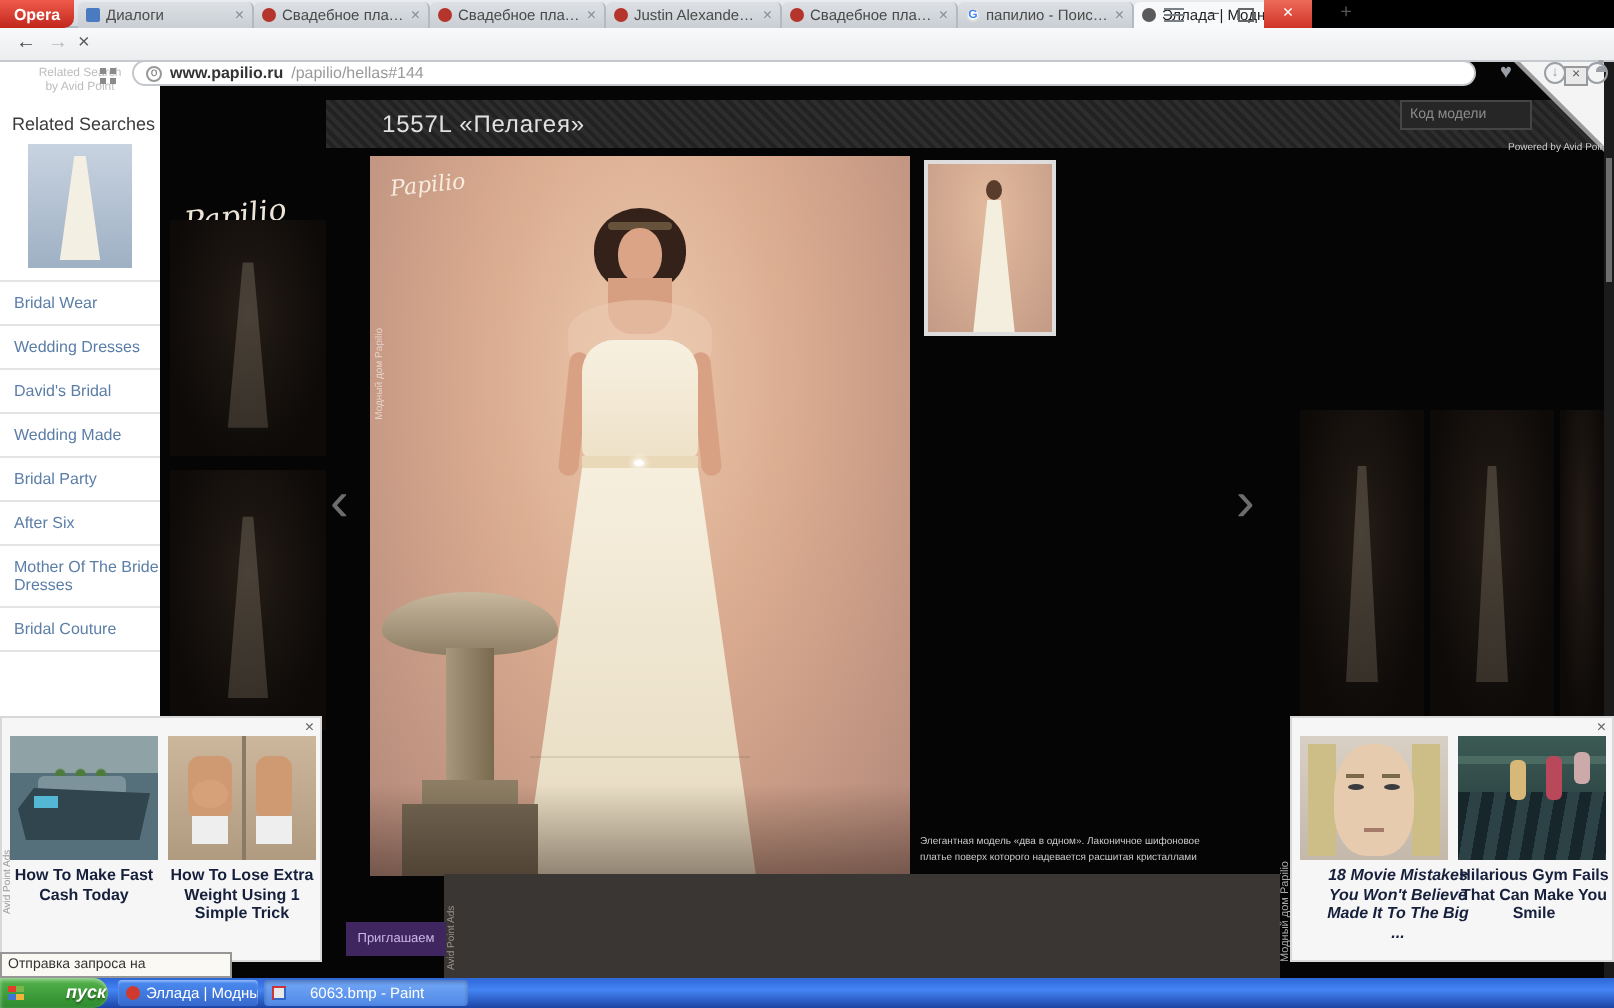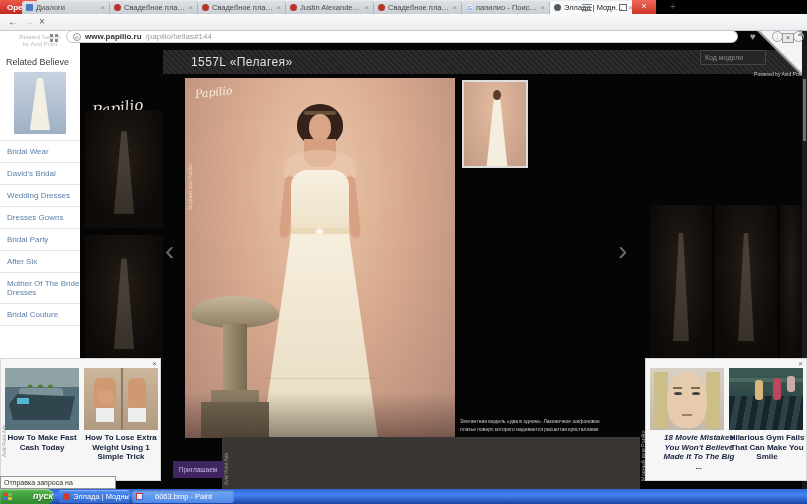--- a/index.html
+++ b/index.html
@@ -7,21 +7,21 @@
   #screen{position:relative;width:807px;height:504px;background:#000;overflow:hidden;
           font-family:"Liberation Sans",sans-serif;}
   .vt{writing-mode:vertical-rl;transform:rotate(180deg);text-orientation:mixed;}
 
   
   #tabbar{position:absolute;left:0;top:0;width:656px;height:14px;
           background:linear-gradient(#e9ebee,#d3d8de);border-bottom:1px solid #b3b9c0;z-index:30;}
   #operabtn{position:absolute;left:0;top:0;width:37px;height:14px;border-radius:0 0 5px 0;
             background:linear-gradient(#ef5a4b,#c1271d);color:#fff;font-size:8px;font-weight:bold;
             display:flex;align-items:center;justify-content:center;}
-  #tabstrip{position:absolute;left:22px;top:0;height:14px;display:flex;}
+  #tabstrip{position:absolute;left:39px;top:0;height:14px;display:flex;}
   .tab{width:88px;height:13px;margin-top:1px;display:flex;align-items:center;gap:3px;padding:0 4px;
        font-size:7.5px;color:#4a4a4a;background:linear-gradient(#dde1e5,#c9ced4);
        border-right:1px solid #b3b9c0;border-radius:3px 3px 0 0;overflow:hidden;white-space:nowrap;}
   .tab.active{background:#f8f9fa;color:#222;}
   .fav{width:7px;height:7px;flex:none;}
   .fav-dlg{background:#4a7ac0;border-radius:1px;}
   .fav-red{background:#b5342c;border-radius:50%;}
   .fav-g{background:#fff;border:1px solid #ddd;border-radius:50%;color:#4285f4;font-size:6px;
          font-weight:bold;line-height:6px;text-align:center;}
   .fav-p{background:#5a5a5a;border-radius:50%;}
@@ -310,29 +310,29 @@
     <span class="circbtn" style="left:772px;">↓</span>
     <span class="circbtn" style="left:793px;"></span>
     <span class="person"></span>
   </div>
 
   <div id="sidebar">
     <div class="powered">
       <div>Related Search</div>
       <div>by Avid Point</div>
     </div>
-    <div class="sheading">Related Believe</div>
+    <div class="sheading">Related Searches</div>
     <div class="sthumb">
       <div class="sdress"></div>
     </div>
     <div class="slist">
       <div class="sitem">Bridal Wear</div>
+      <div class="sitem">Wedding Dresses</div>
       <div class="sitem">David's Bridal</div>
-      <div class="sitem">Wedding Dresses</div>
-      <div class="sitem">Dresses Gowns</div>
+      <div class="sitem">Wedding Made</div>
       <div class="sitem">Bridal Party</div>
       <div class="sitem">After Six</div>
       <div class="sitem">Mother Of The Bride Dresses</div>
       <div class="sitem">Bridal Couture</div>
     </div>
   </div>
 
   <div id="page">
     <div id="titlebar">1557L «Пелагея»</div>
     <div class="sitelogo">Papilio</div>

